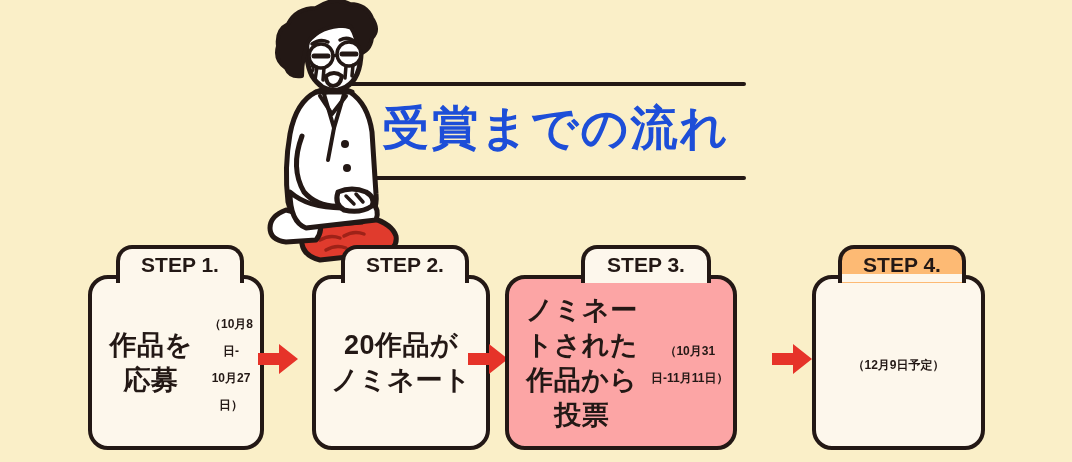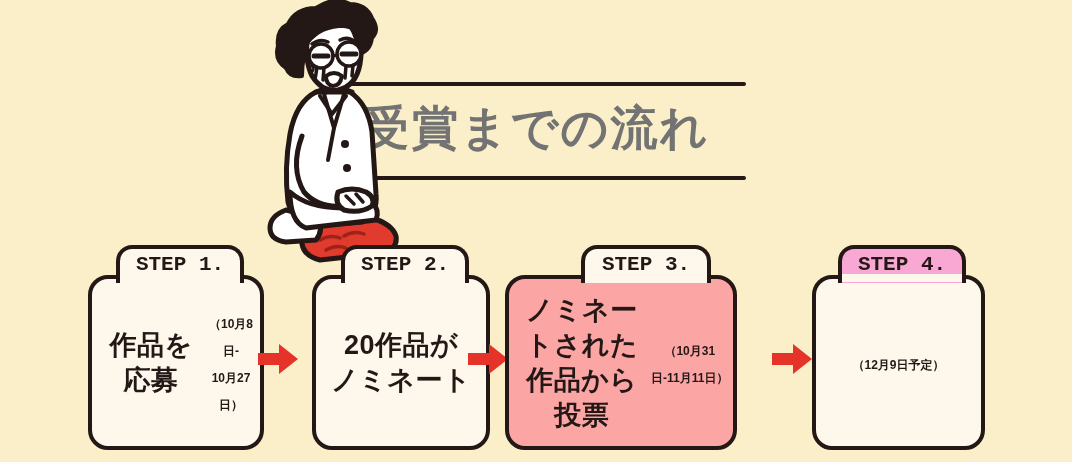--- a/index.html
+++ b/index.html
@@ -10,25 +10,25 @@
     overflow:hidden;
     position:relative;
   }
   #stage{position:absolute;left:0;top:0;width:1072px;height:462px;}
 
   
   .title-rule{position:absolute;background:#231815;height:4px;border-radius:2px;}
   #rule-top{left:328px;top:82px;width:418px;}
   #rule-bottom{left:340px;top:176px;width:406px;}
   #title-text{
-    position:absolute;left:336px;top:96px;width:400px;
+    position:absolute;left:356px;top:96px;width:400px;
     text-align:center;
     font-size:47px;line-height:64px;
     font-weight:700;
-    color:#737373;
+    color:#1d4ed8;
     letter-spacing:2px;
     white-space:nowrap;
   }
 
   
   #illustration{position:absolute;left:246px;top:-4px;width:176px;height:278px;}
 
   
   .step-box{
     position:absolute;
@@ -43,21 +43,20 @@
     position:absolute;
     top:-34px;
     height:38px;
     background:#fdf7ec;
     border:4px solid #231815;
     border-bottom:none;
     border-radius:16px 16px 0 0;
     box-sizing:border-box;
     text-align:center;
     overflow:hidden;
-    font-family:Liberation Mono, monospace;
   }
   
   .tab-mask{
     position:absolute;
     height:8px;
     background:#fdf7ec;
     top:-5px;
   }
   .step-tab-label{
     position:absolute;left:0;right:0;top:4px;
@@ -206,21 +205,21 @@
 作品から投票</div>
       <div class="step-sub">（10月31日-11月11日）</div>
     </div>
   </div>
 
   <svg class="arrow" style="left:772px;" viewBox="0 0 40 36" xmlns="http://www.w3.org/2000/svg">
     <path d="M0 12 L21 12 L21 3 L40 18 L21 33 L21 24 L0 24 Z" fill="#e63329"></path>
   </svg>
 
   <div class="step-box" id="box4" style="left: 812px; width: 173px; background: rgb(253, 247, 236);">
-    <div class="step-tab" style="left: 22px; width: 128px; background: #f9a8d4;">
+    <div class="step-tab" style="left: 22px; width: 128px; background: #fdba74;">
       <span class="step-tab-label">STEP 4.</span>
     </div>
     <div class="tab-mask" style="left: 26px; width: 120px; background: rgb(253, 247, 236);"></div>
     <div class="step-body">
       <div class="step-sub">（12月9日予定）</div>
     </div>
   </div>
 
 </div>
 

